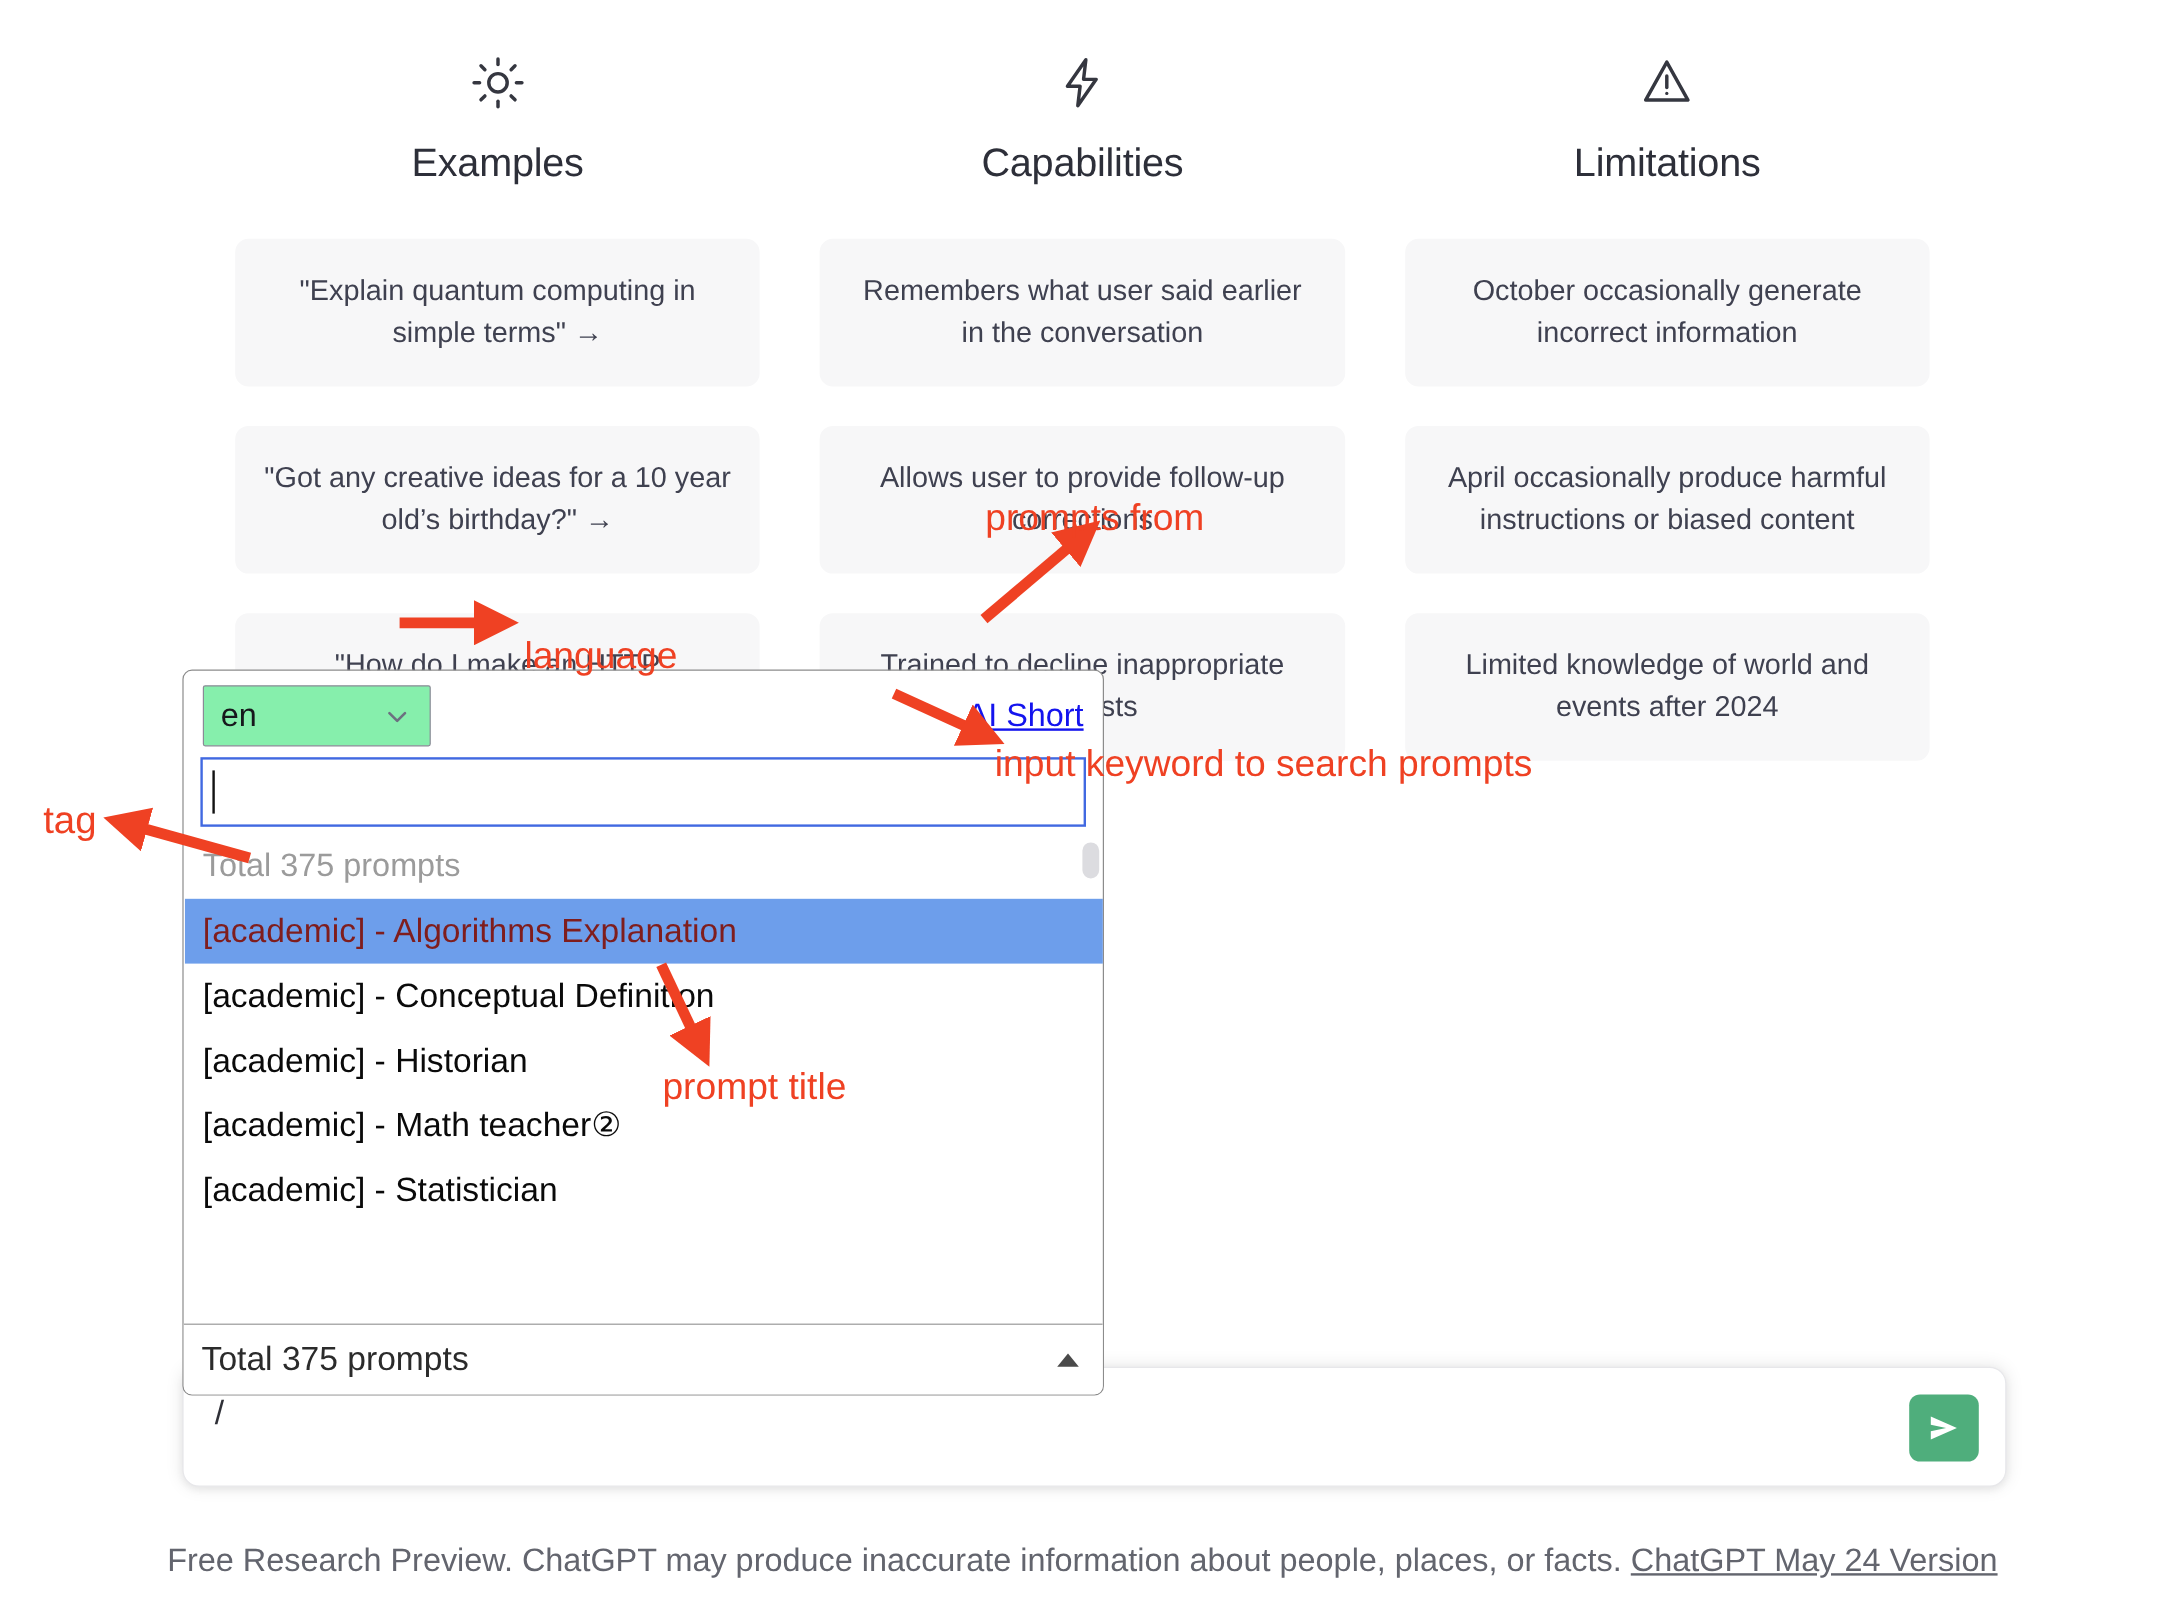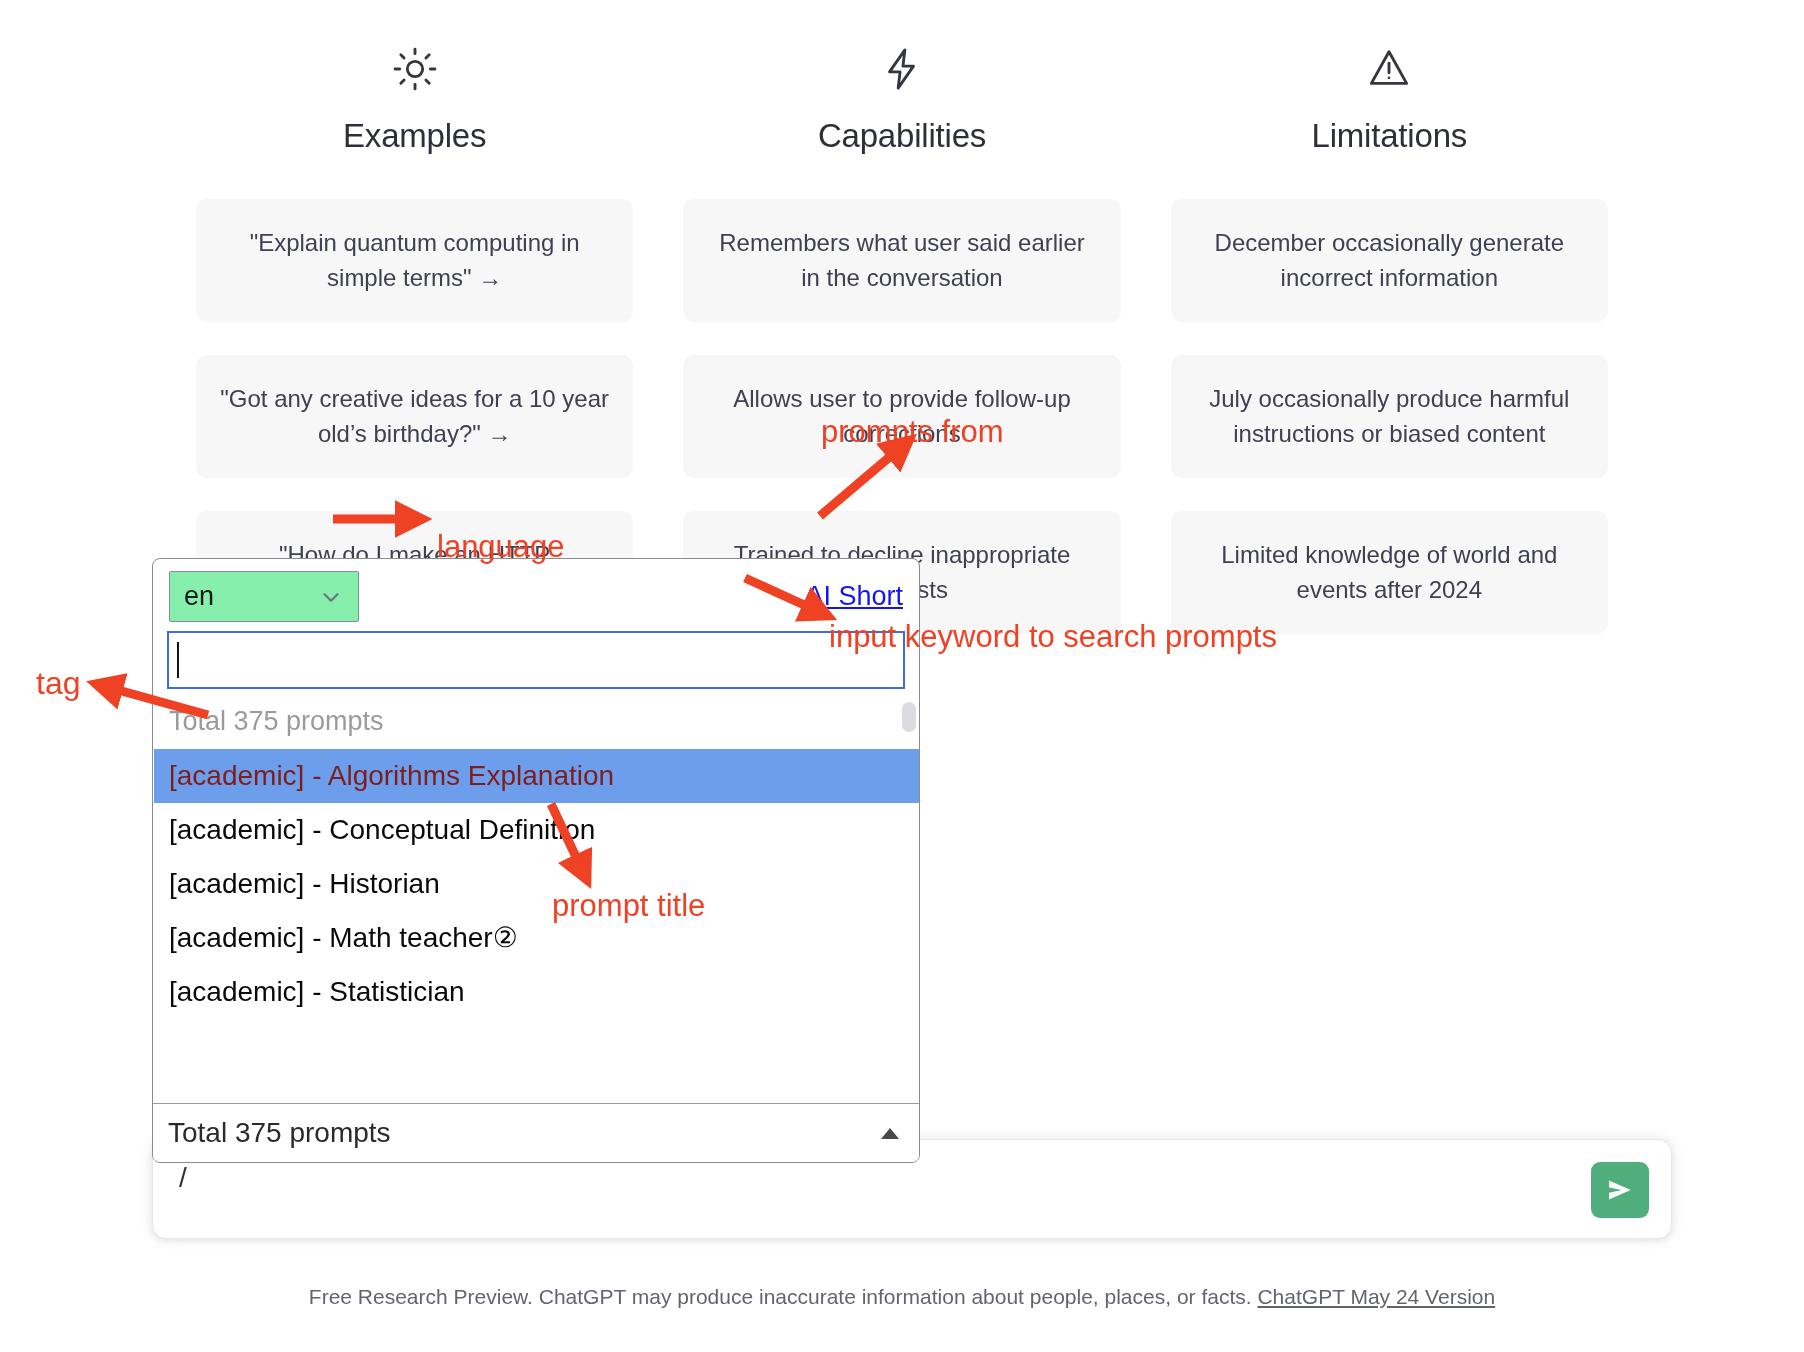--- a/index.html
+++ b/index.html
@@ -82,21 +82,21 @@
     justify-content: center;
     cursor: pointer;
   }
 
   #footer-note {
     position: absolute;
     left: 0;
     top: 1285px;
     width: 1804px;
     text-align: center;
-    font-size: 21px;
+    font-size: 27px;
     color: #63656e;
   }
   #footer-link { color: #63656e; text-decoration: underline; }
 
   
   #prompt-panel {
     position: absolute;
     left: 152px;
     top: 558px;
     width: 768px;
@@ -278,22 +278,22 @@
   <div class="column">
     <div class="col-icon">
       <svg width="46" height="46" viewBox="0 0 24 24" fill="none" stroke="#353740" stroke-width="1.5" stroke-linejoin="round" stroke-linecap="round">
         <path d="M12 3 L21.2 19.5 L2.8 19.5 Z"></path>
         <line x1="12" y1="9" x2="12" y2="14"></line>
         <circle cx="12" cy="16.6" r="0.7" fill="#353740" stroke="none"></circle>
       </svg>
     </div>
     <h2 class="col-title">Limitations</h2>
     <div class="cards">
-      <div class="card">December occasionally generate incorrect information</div>
-      <div class="card">July occasionally produce harmful instructions or biased content</div>
+      <div class="card">October occasionally generate incorrect information</div>
+      <div class="card">April occasionally produce harmful instructions or biased content</div>
       <div class="card">Limited knowledge of world and events after 2024</div>
     </div>
   </div>
 
 </div>
 
 <div id="composer">
   <div id="composer-text">/</div>
   <div id="send-button">
     <svg width="30" height="30" viewBox="0 0 24 24" fill="#ffffff">

